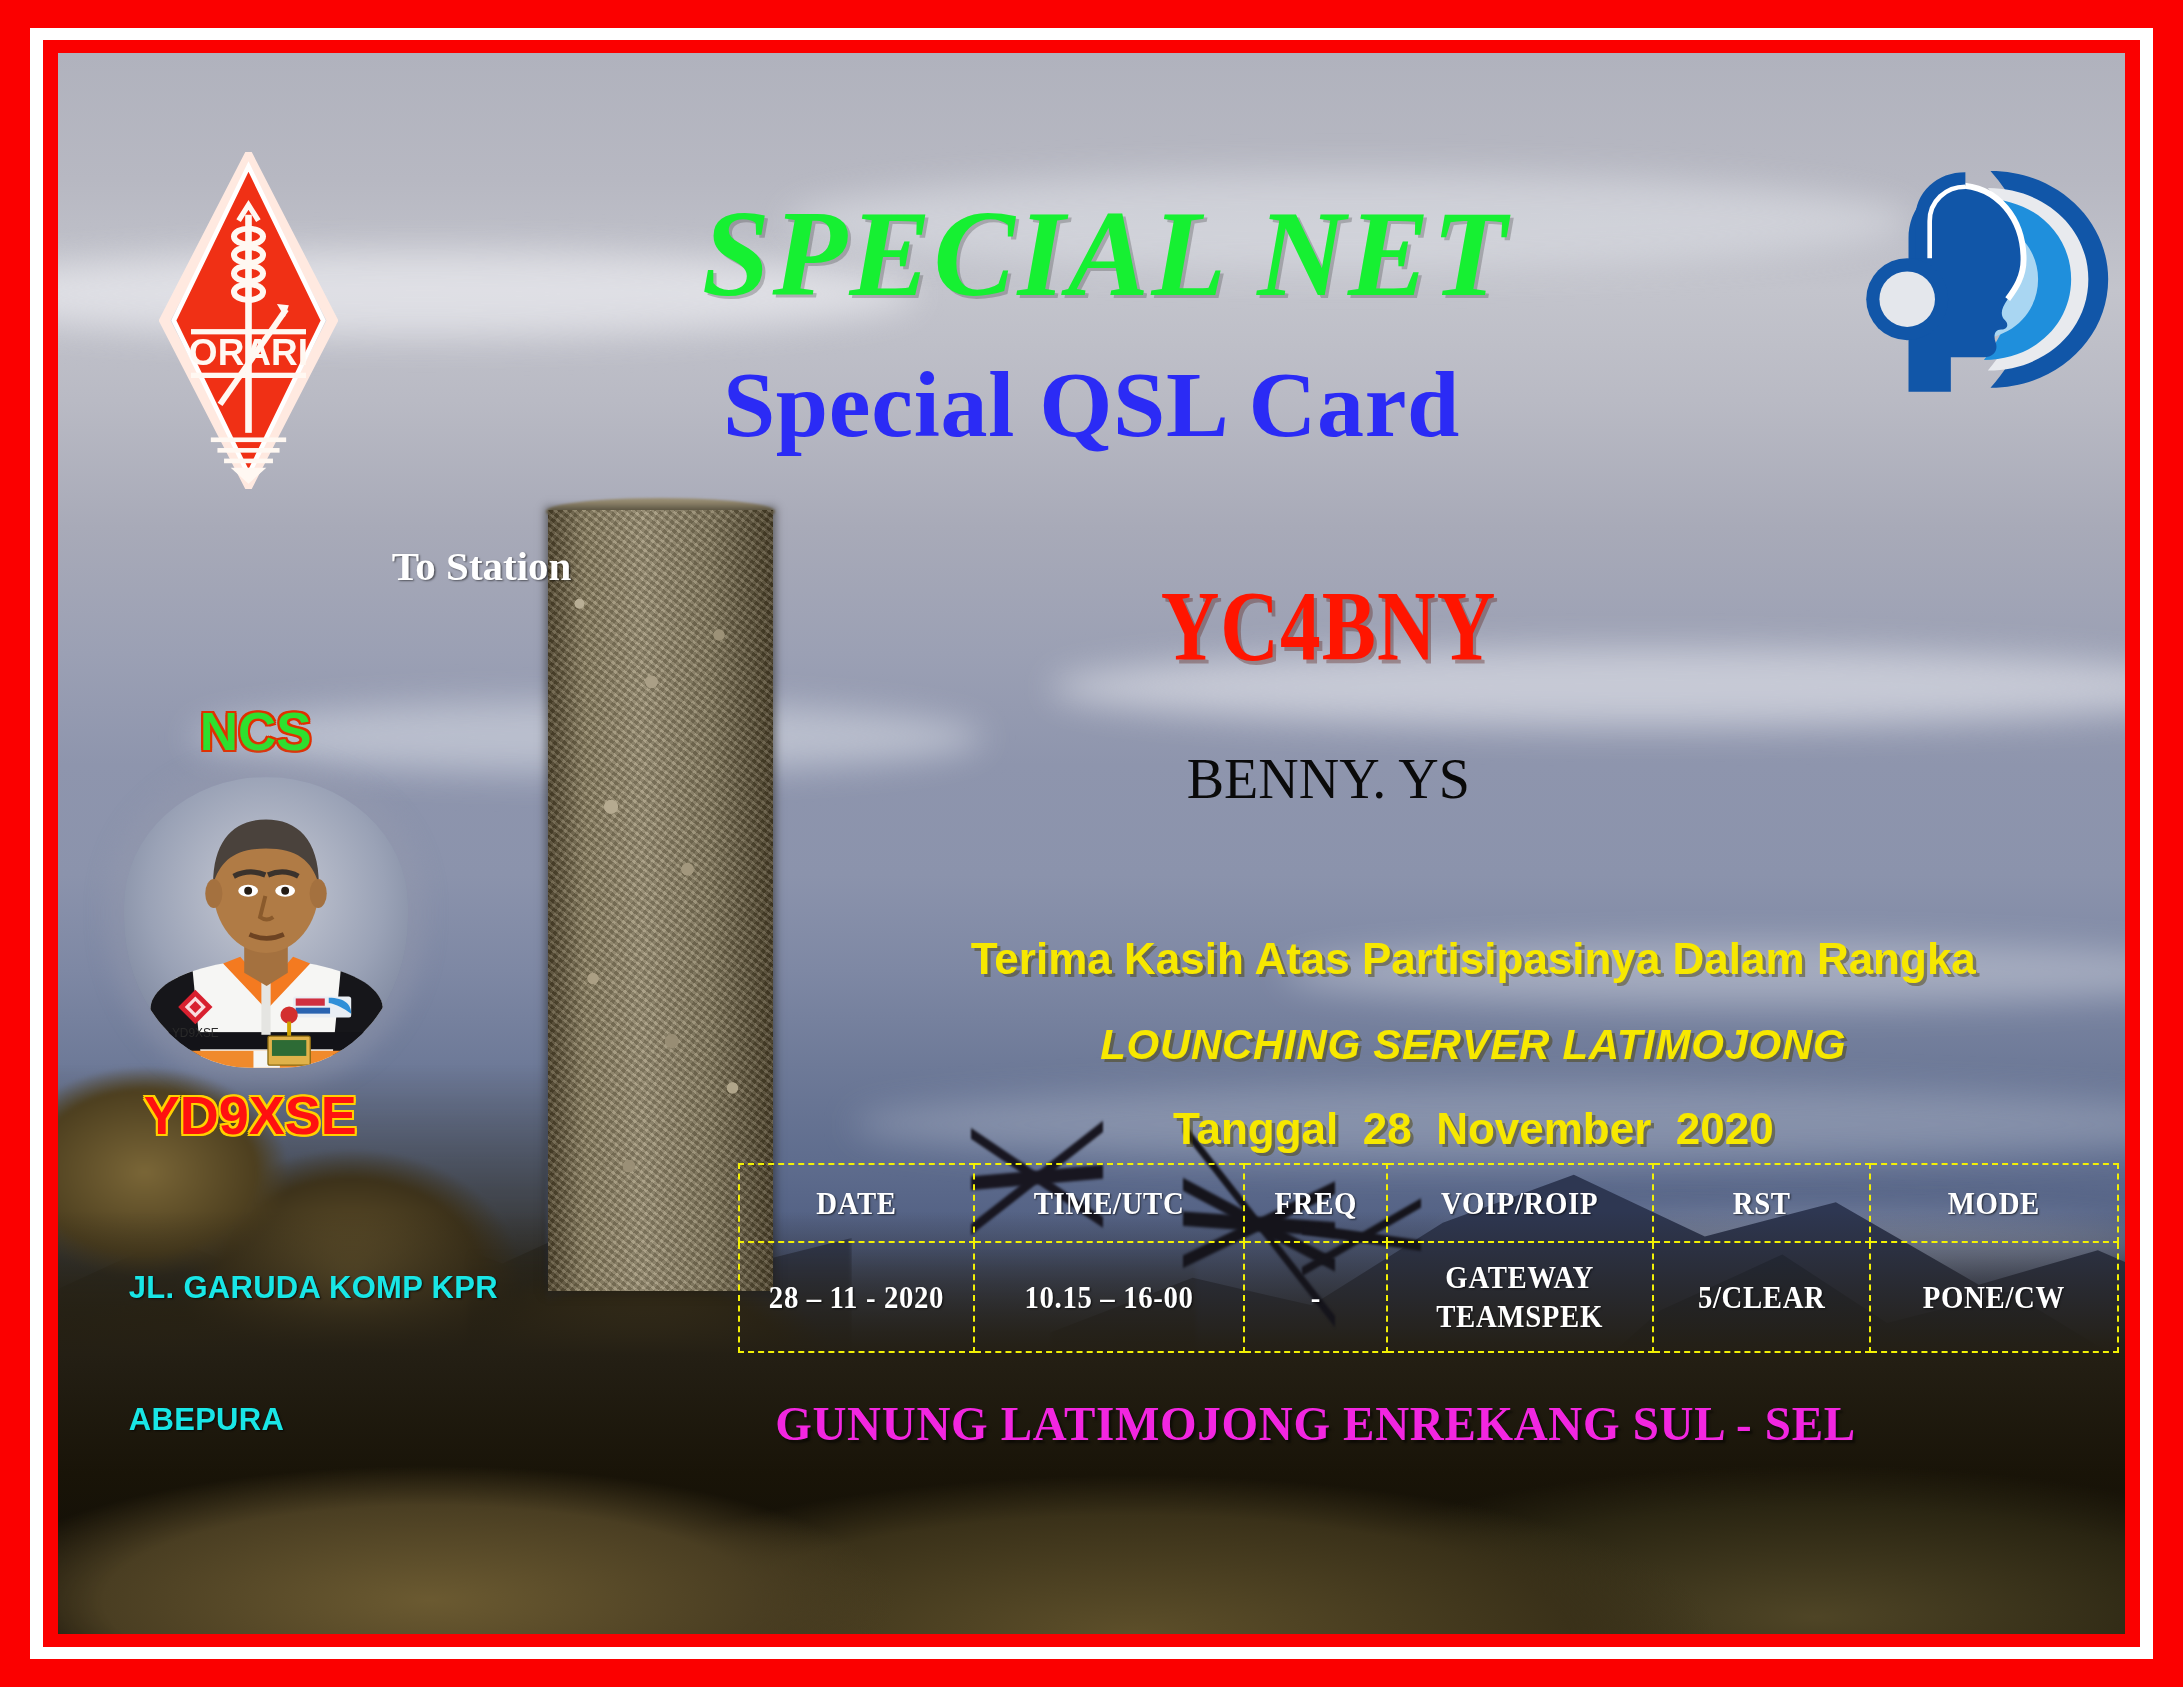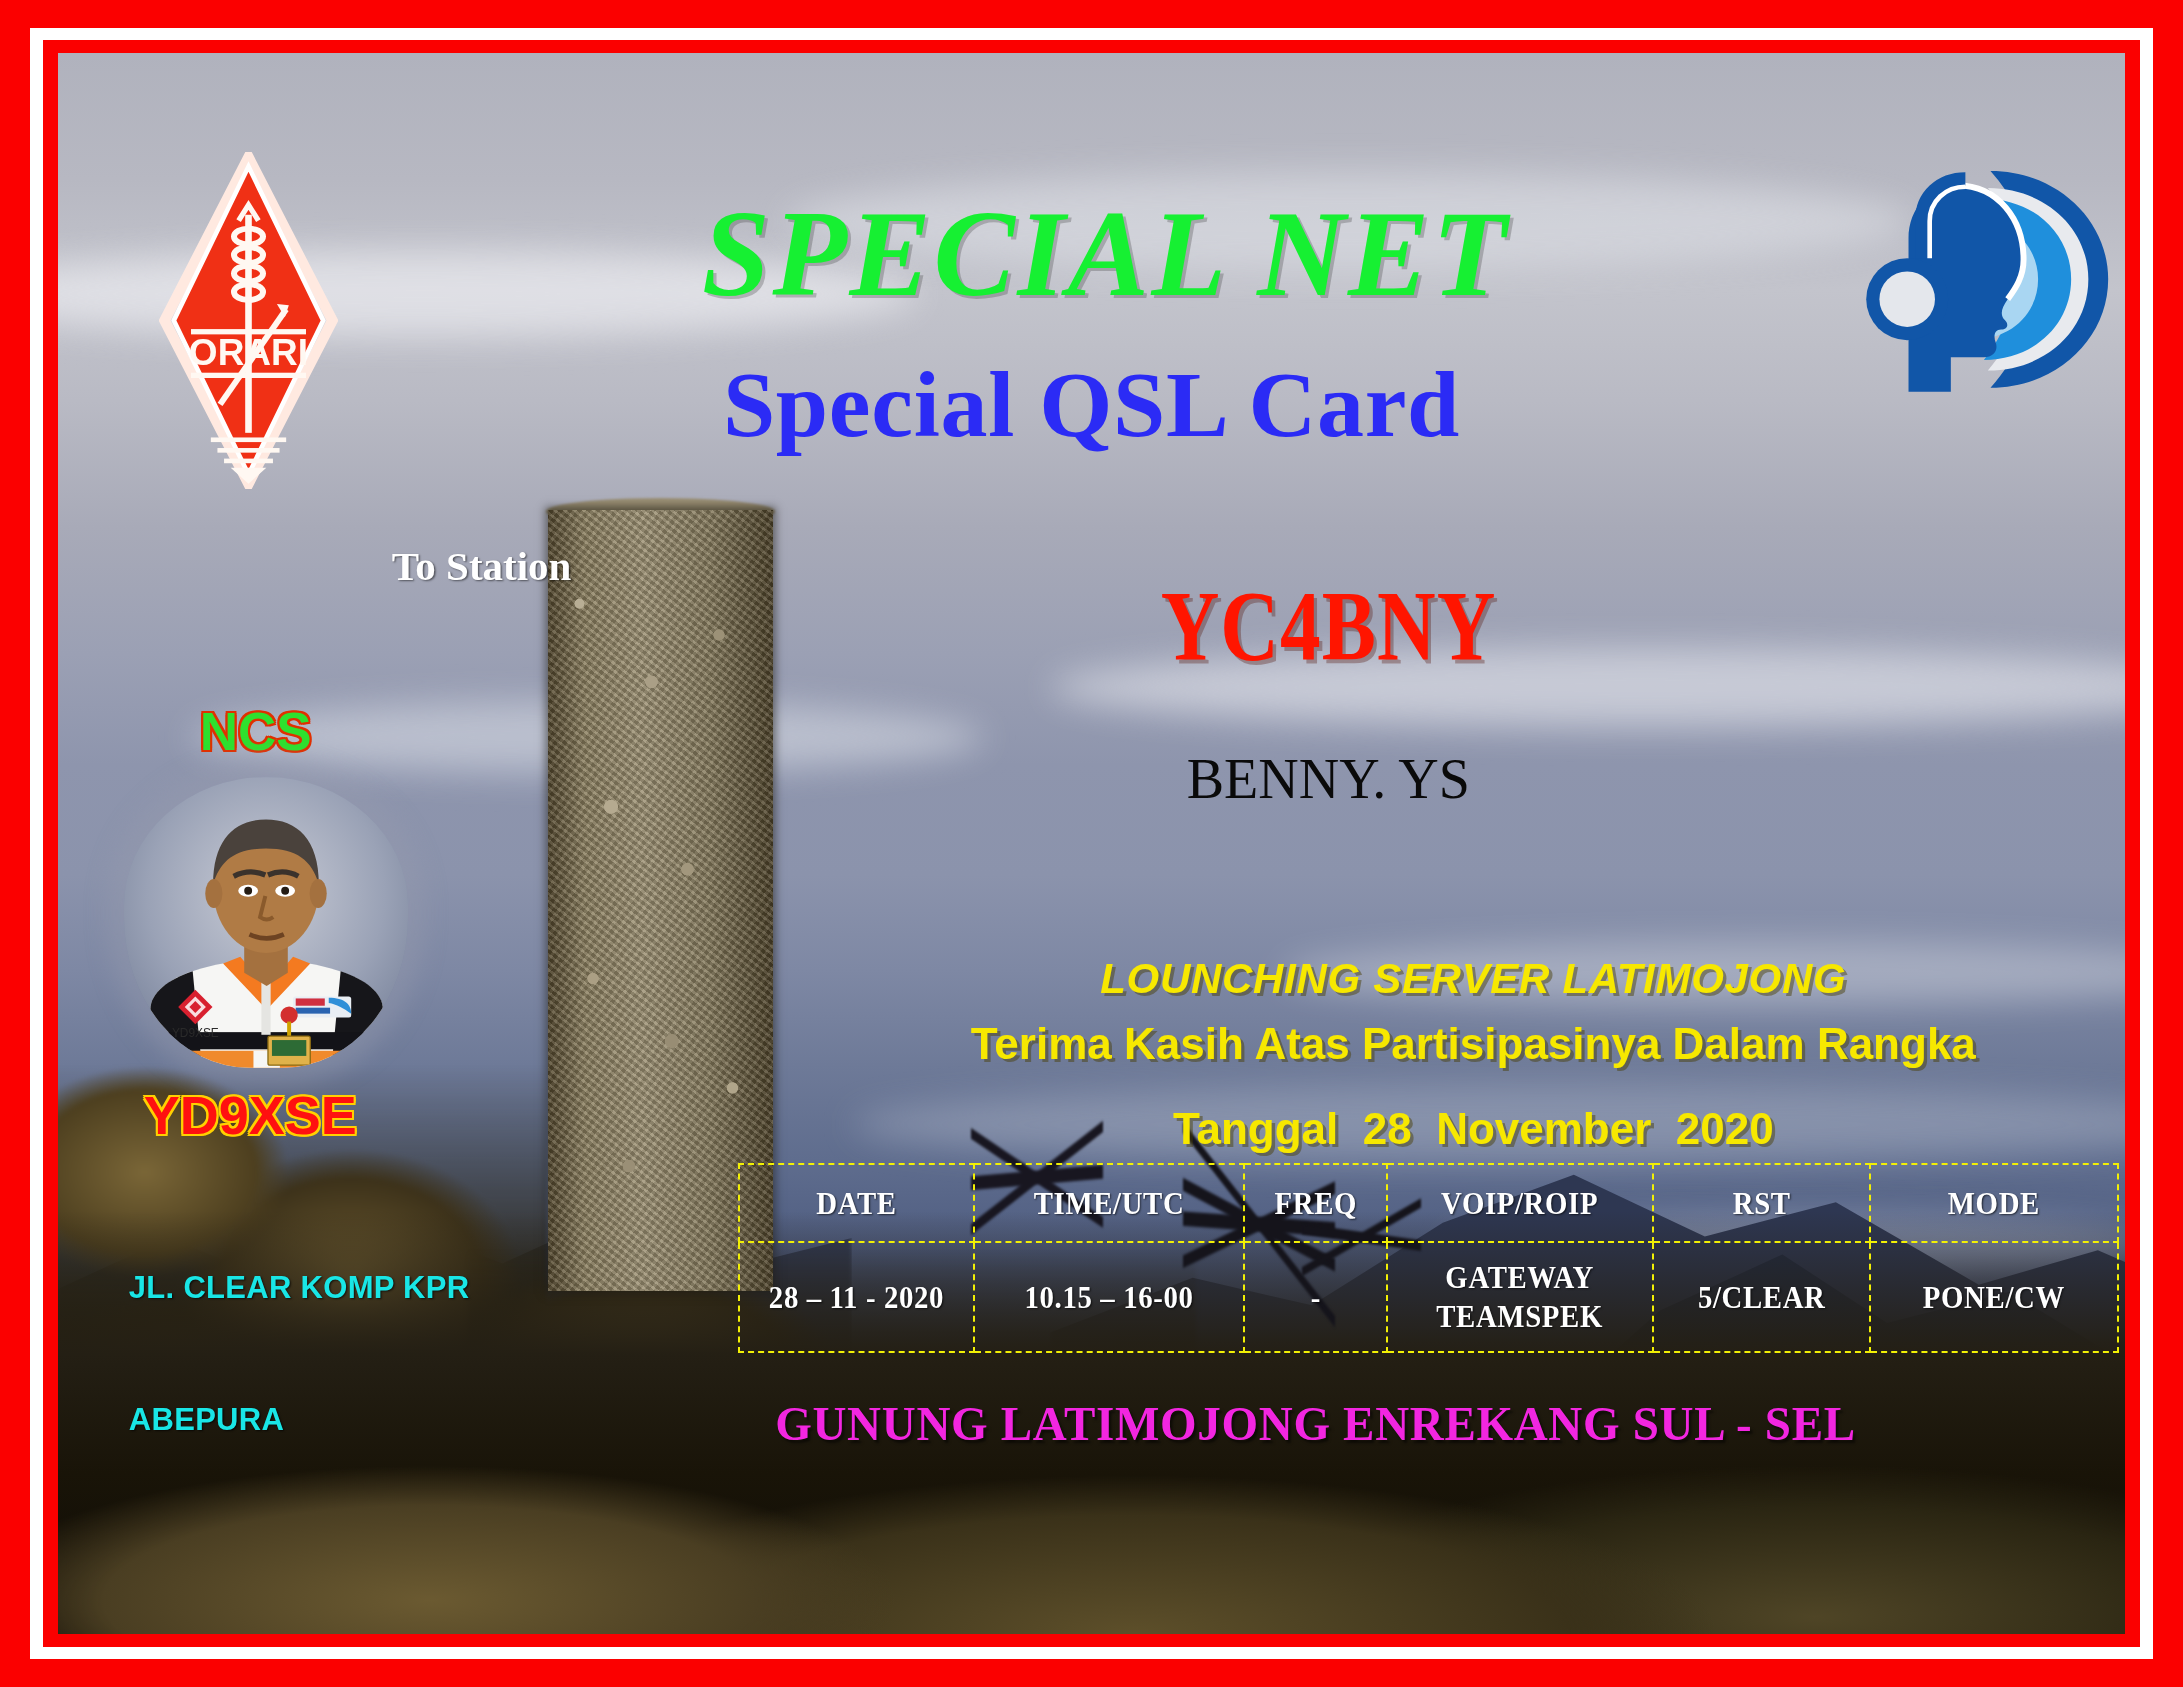--- a/index.html
+++ b/index.html
@@ -324,31 +324,31 @@
         <circle cx="244" cy="172" r="6" fill="#251c14"></circle>
 
         <path d="M214,180 L206,212 q10,7 20,0" fill="none" stroke="#8a5a2c" stroke-width="6"></path>
         <path d="M190,238 q26,12 52,0" fill="none" stroke="#6d4322" stroke-width="7"></path>
       </svg>
     </div>
 
     <div class="tx" id="t-ycall">YD9XSE</div>
 
     <div class="tx" id="addrblock">
-      <div>JL. CLEAR KOMP KPR</div>
+      <div>JL. GARUDA KOMP KPR</div>
       <div>ABEPURA</div>
       
       
       
       
     </div>
 
     <div class="tx" id="yellowblock">
+      <div id="yb1">Terima Kasih Atas Partisipasinya Dalam Rangka</div>
       <div id="yb2">LOUNCHING SERVER LATIMOJONG</div>
-      <div id="yb1">Terima Kasih Atas Partisipasinya Dalam Rangka</div>
       <div id="yb3">Tanggal  28  November  2020</div>
     </div>
 
     <table id="qso-table">
       <thead>
         <tr>
           <th class="col-date">DATE</th>
           <th class="col-time">TIME/UTC</th>
           <th class="col-freq">FREQ</th>
           <th class="col-voip">VOIP/ROIP</th>

